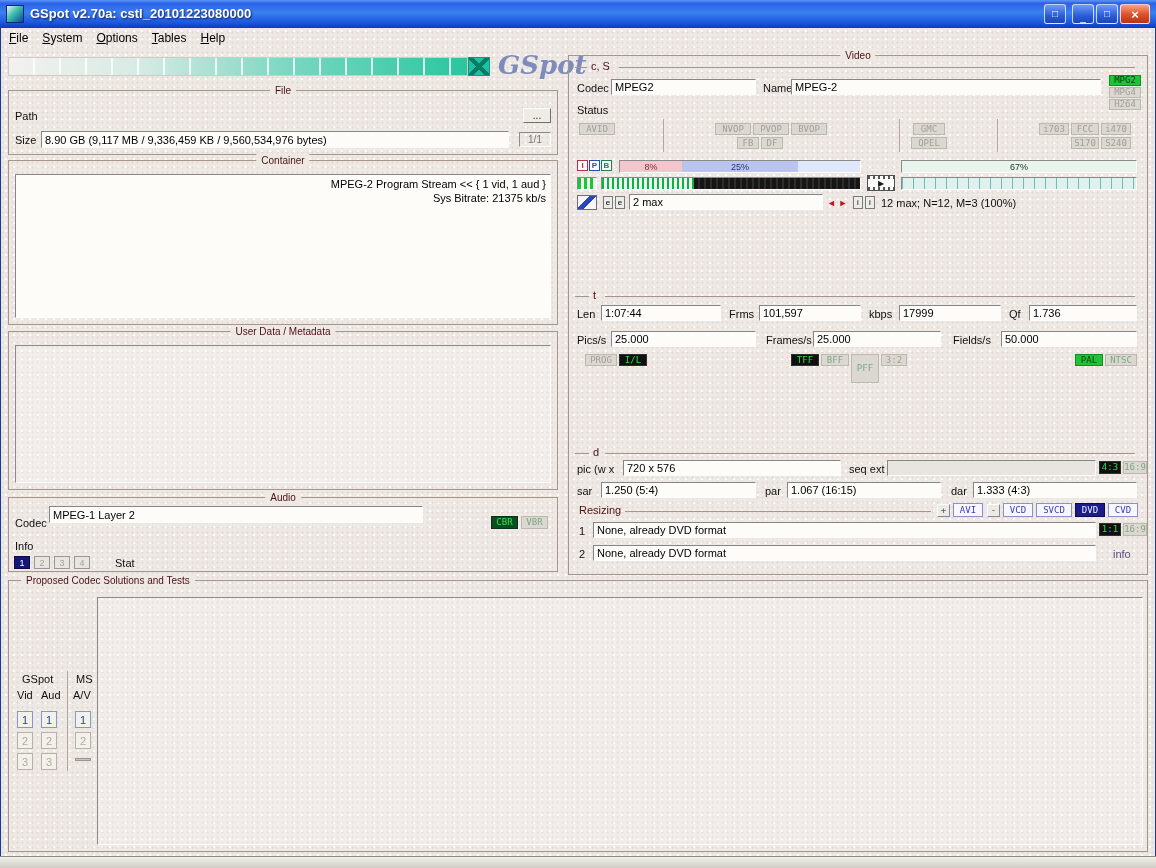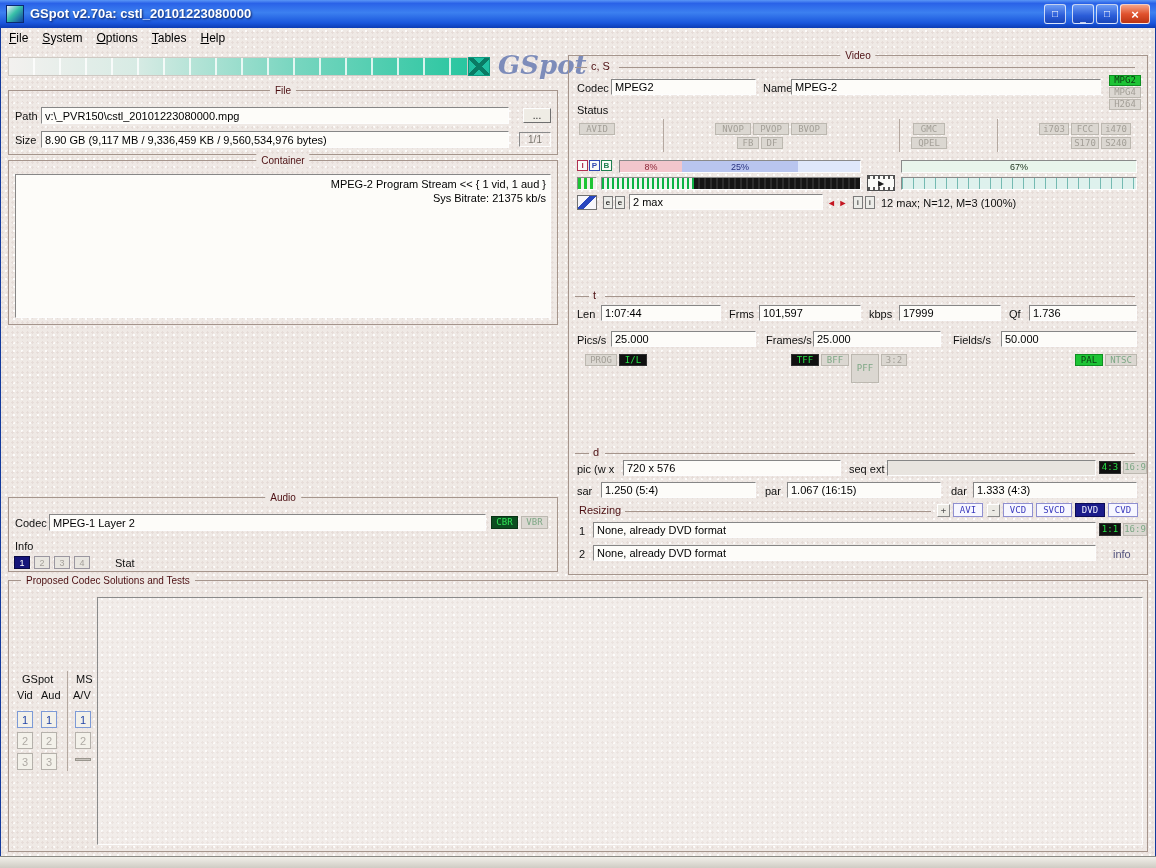--- a/index.html
+++ b/index.html
@@ -119,40 +119,43 @@
     <span class="menu-item">Help</span>
   </div>
 
   <div class="abs grad-strip" style="left:8px;top:57px;width:460px;height:19px"></div>
   <div class="abs strip-end" style="left:468px;top:57px;width:22px;height:19px"></div>
   <div class="abs logo" style="left:498px;top:52px">GSpot</div>
 
   <div class="groupbox" style="left:8px;top:90px;width:550px;height:65px">
     <span class="glabel">File</span>
     <span class="lbl" style="left:6px;top:19px">Path</span>
-    <div class="field" style="left:32px;top:16px;width:468px;height:17px">v:\_PVR150\cstl_20101223080000.mpg</div>
     <div class="btn3d" style="left:514px;top:17px;width:28px;height:15px">...</div>
     <span class="lbl" style="left:6px;top:43px">Size</span>
     <div class="field" style="left:32px;top:40px;width:468px;height:17px">8.90 GB (9,117 MB / 9,336,459 KB / 9,560,534,976 bytes)</div>
     <div class="sunken" style="left:510px;top:41px;width:32px;height:15px;display:flex;align-items:center;justify-content:center;color:#7a766e;font-size:10px">1/1</div>
   </div>
 
   <div class="groupbox" style="left:8px;top:160px;width:550px;height:165px">
     <span class="glabel">Container</span>
     <div class="field block-field" style="left:6px;top:13px;width:536px;height:144px">
       <div>MPEG-2 Program Stream &lt;&lt; { 1 vid, 1 aud }</div>
       <div>Sys Bitrate: 21375 kb/s</div>
     </div>
   </div>
 
+  <div class="groupbox" style="left:8px;top:331px;width:550px;height:159px">
+    <span class="glabel">User Data / Metadata</span>
+    <div class="sunken" style="left:6px;top:13px;width:536px;height:138px;background:rgba(255,255,255,0.25)"></div>
+  </div>
 
   <div class="groupbox" style="left:8px;top:497px;width:550px;height:75px">
     <span class="glabel">Audio</span>
     <span class="lbl" style="left:6px;top:19px">Codec</span>
-    <div class="field" style="left:40px;top:16px;width:437px;height:17px">MPEG-1 Layer 2</div>
+    <div class="field" style="left:40px;top:8px;width:374px;height:17px">MPEG-1 Layer 2</div>
     <span class="bdg dgrn" style="left:482px;top:18px;width:27px;height:13px">CBR</span>
     <span class="bdg offg" style="left:512px;top:18px;width:27px;height:13px">VBR</span>
     <span class="lbl" style="left:6px;top:42px">Info</span>
     <span class="tbtn sel" style="left:5px;top:58px">1</span>
     <span class="tbtn" style="left:25px;top:58px">2</span>
     <span class="tbtn" style="left:45px;top:58px">3</span>
     <span class="tbtn" style="left:65px;top:58px">4</span>
     <span class="lbl" style="left:106px;top:59px">Stat</span>
   </div>
 

